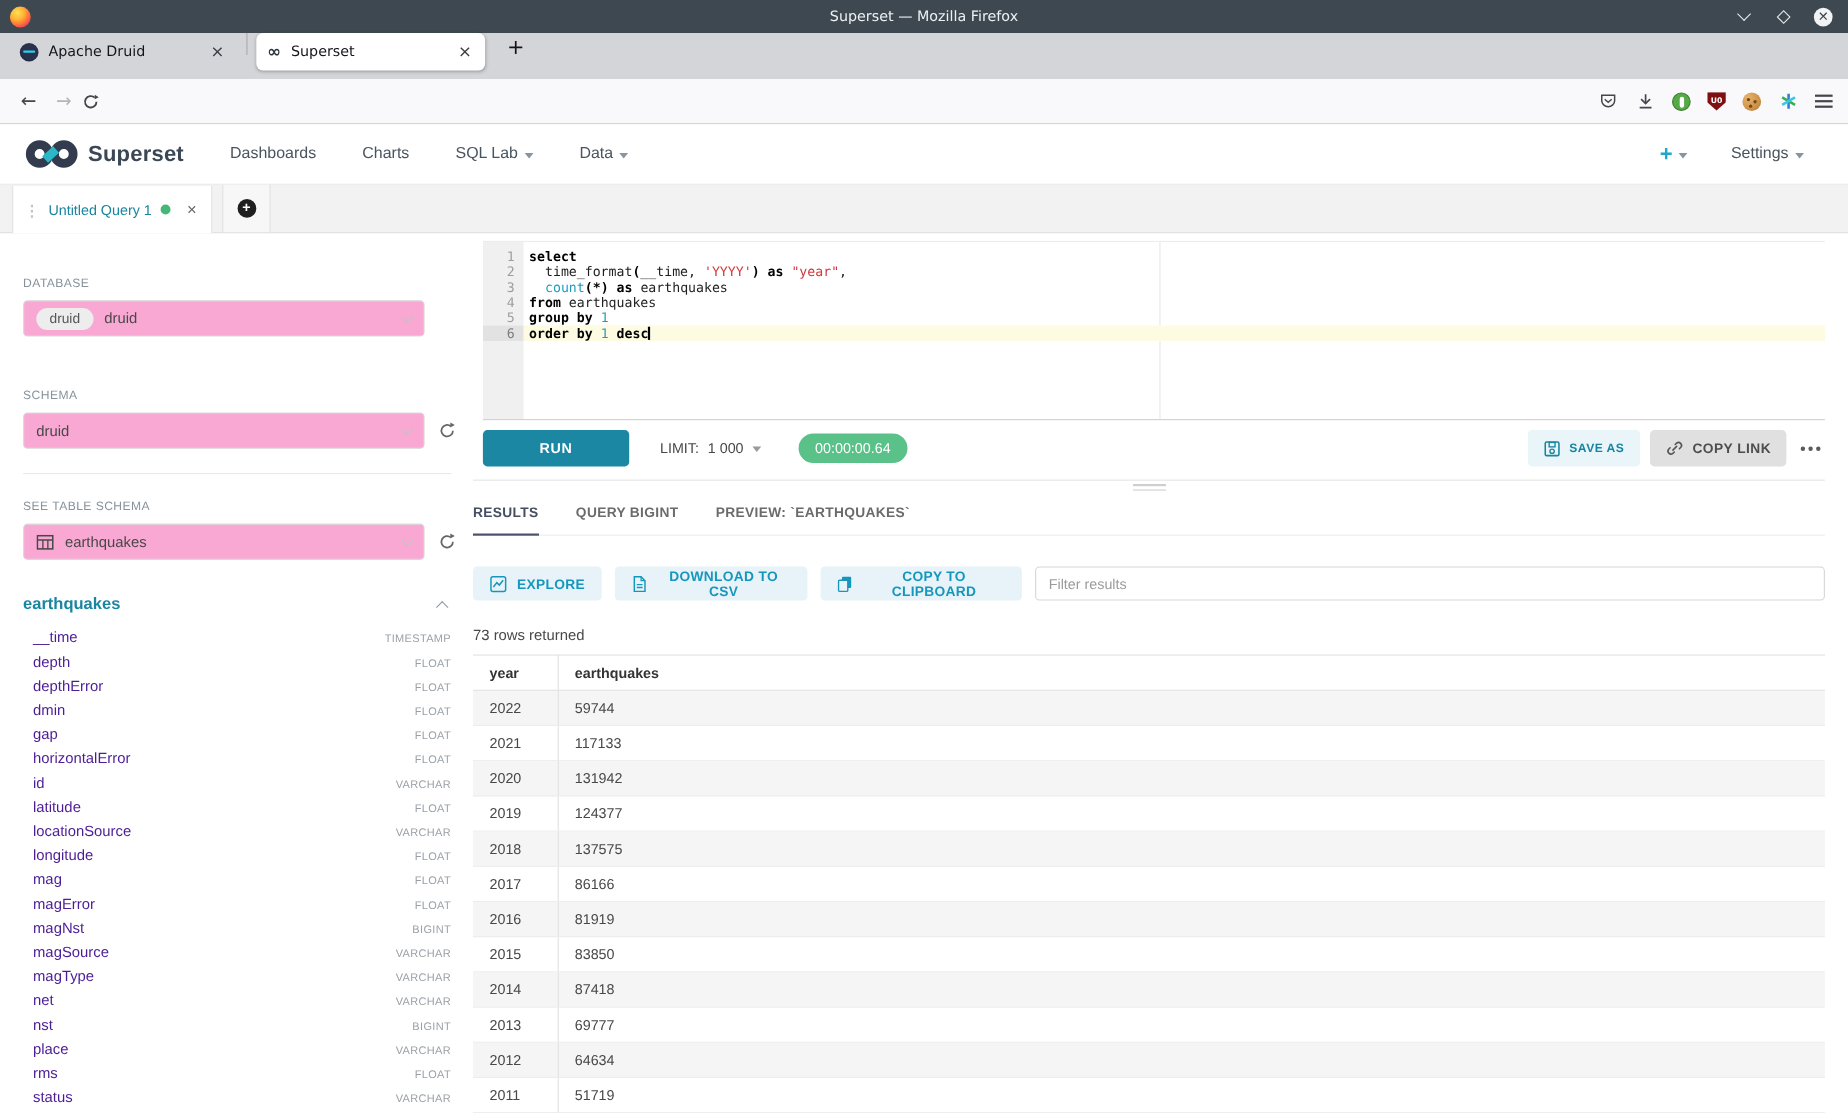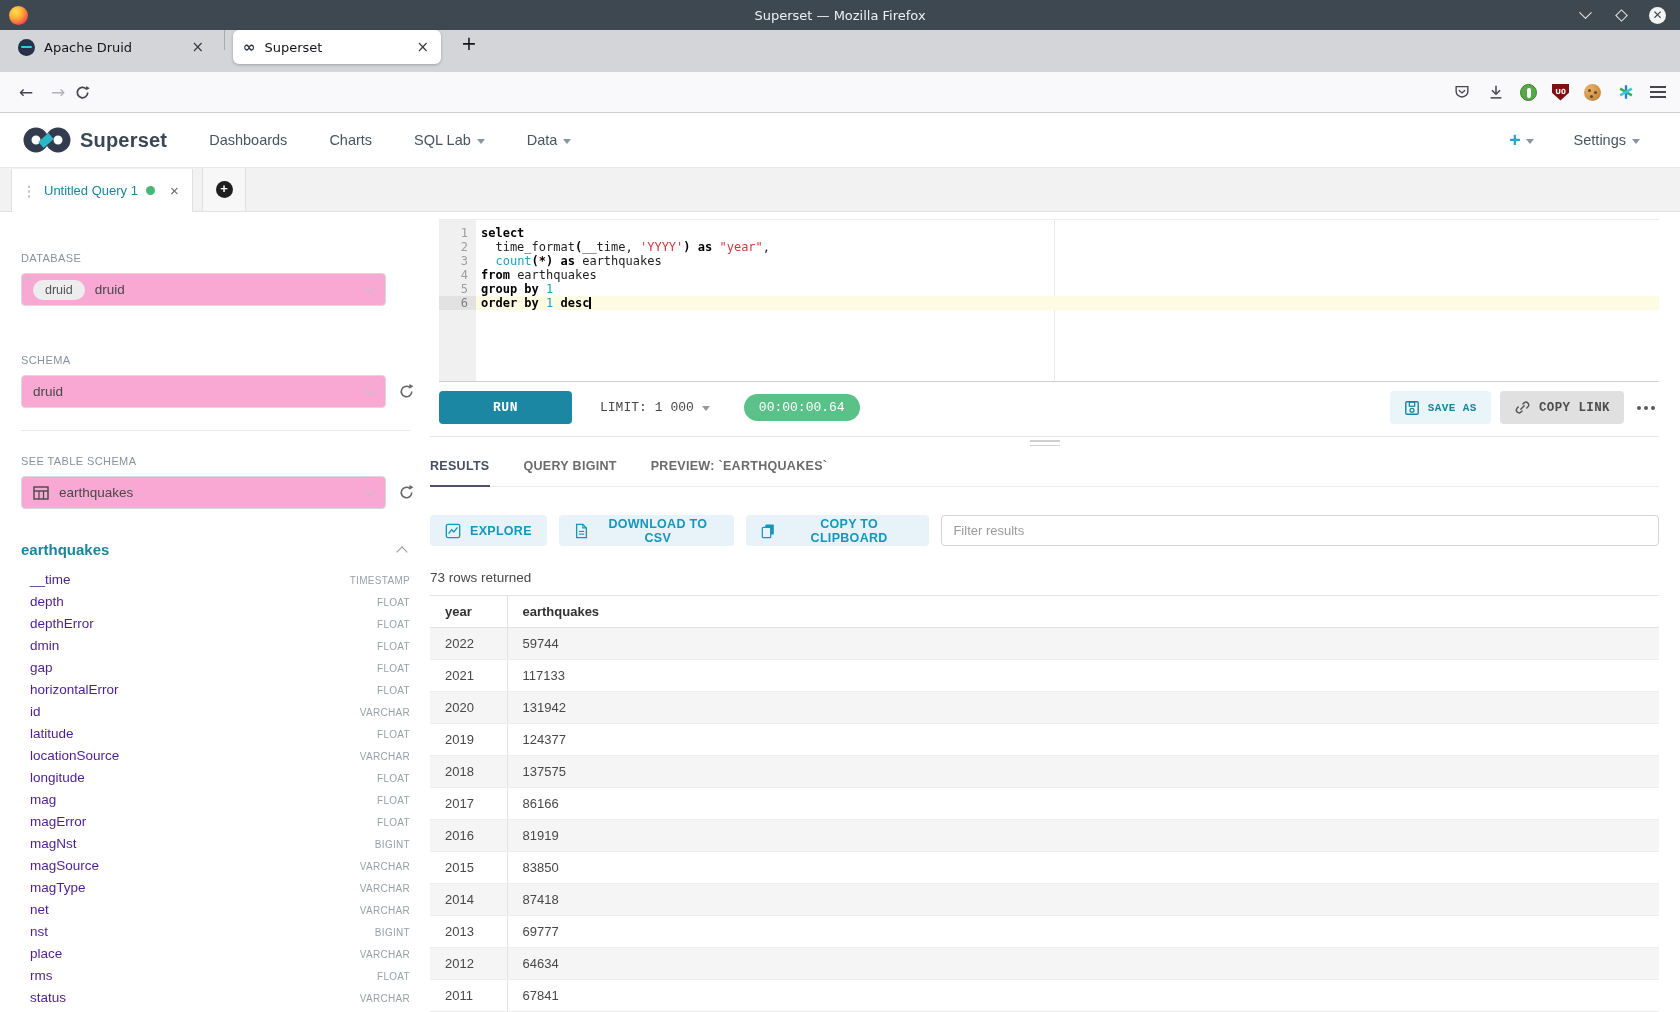--- a/index.html
+++ b/index.html
@@ -121,21 +121,21 @@
   .gut-line.active { background:#e2e2e2; color:#7d7d7d; }
   .ace-code { position:absolute; left:37px; right:0; top:0; padding-top:6px; }
   .code-line { height:14px; padding-left:5px; white-space:pre; color:#1f1f1f; }
   .code-line.active { background:#fdfbe2; position:relative; }
   .tok-kw { font-weight:bold; color:#000; }
   .tok-b { font-weight:bold; color:#000; }
   .tok-num { color:#1e9fc0; }
   .tok-str { color:#d0383e; }
   .cursor { display:inline-block; width:1.5px; height:12px; background:#000; vertical-align:-2px; }
 
-  .runrow { margin:9px 0 0 9px; display:flex; align-items:center;font-family:Liberation Mono, monospace; }
+  .runrow { margin:9px 0 0 9px; display:flex; align-items:center; }
   .run-btn { width:133px; height:33px; background:#1b87a3; color:#fff; border:none; border-radius:4px;
     font-size:13px; font-weight:bold; letter-spacing:.6px; font-family:inherit; }
   .limit { margin-left:28px; display:flex; align-items:center; gap:8px; font-size:13px; color:#484848; }
   .limit .caret { border-top-color:#9a9a9a; }
   .timer { margin-left:34px; background:#5ac189; color:#fff; font-size:13px; padding:6px 15px; border-radius:15px; }
   .runrow-right { margin-left:auto; display:flex; align-items:center; gap:9px; }
   .btn-saveas { display:flex; align-items:center; gap:8px; background:#e9f5f9; color:#1985a0;
     font-size:11px; font-weight:bold; letter-spacing:.4px; border:none; border-radius:4px; height:33px; padding:0 14px;
     font-family:inherit; }
   .btn-copylink { display:flex; align-items:center; gap:8px; background:#e0e0e0; color:#4d4d4d;
@@ -578,18 +578,18 @@
           <tr>
             <td class="c1">2013</td>
             <td>69777</td>
           </tr>
           <tr>
             <td class="c1">2012</td>
             <td>64634</td>
           </tr>
           <tr>
             <td class="c1">2011</td>
-            <td>67841</td>
+            <td>51719</td>
           </tr>
         </tbody>
     </table>
   </main>
 </div>
 
 </body></html>

